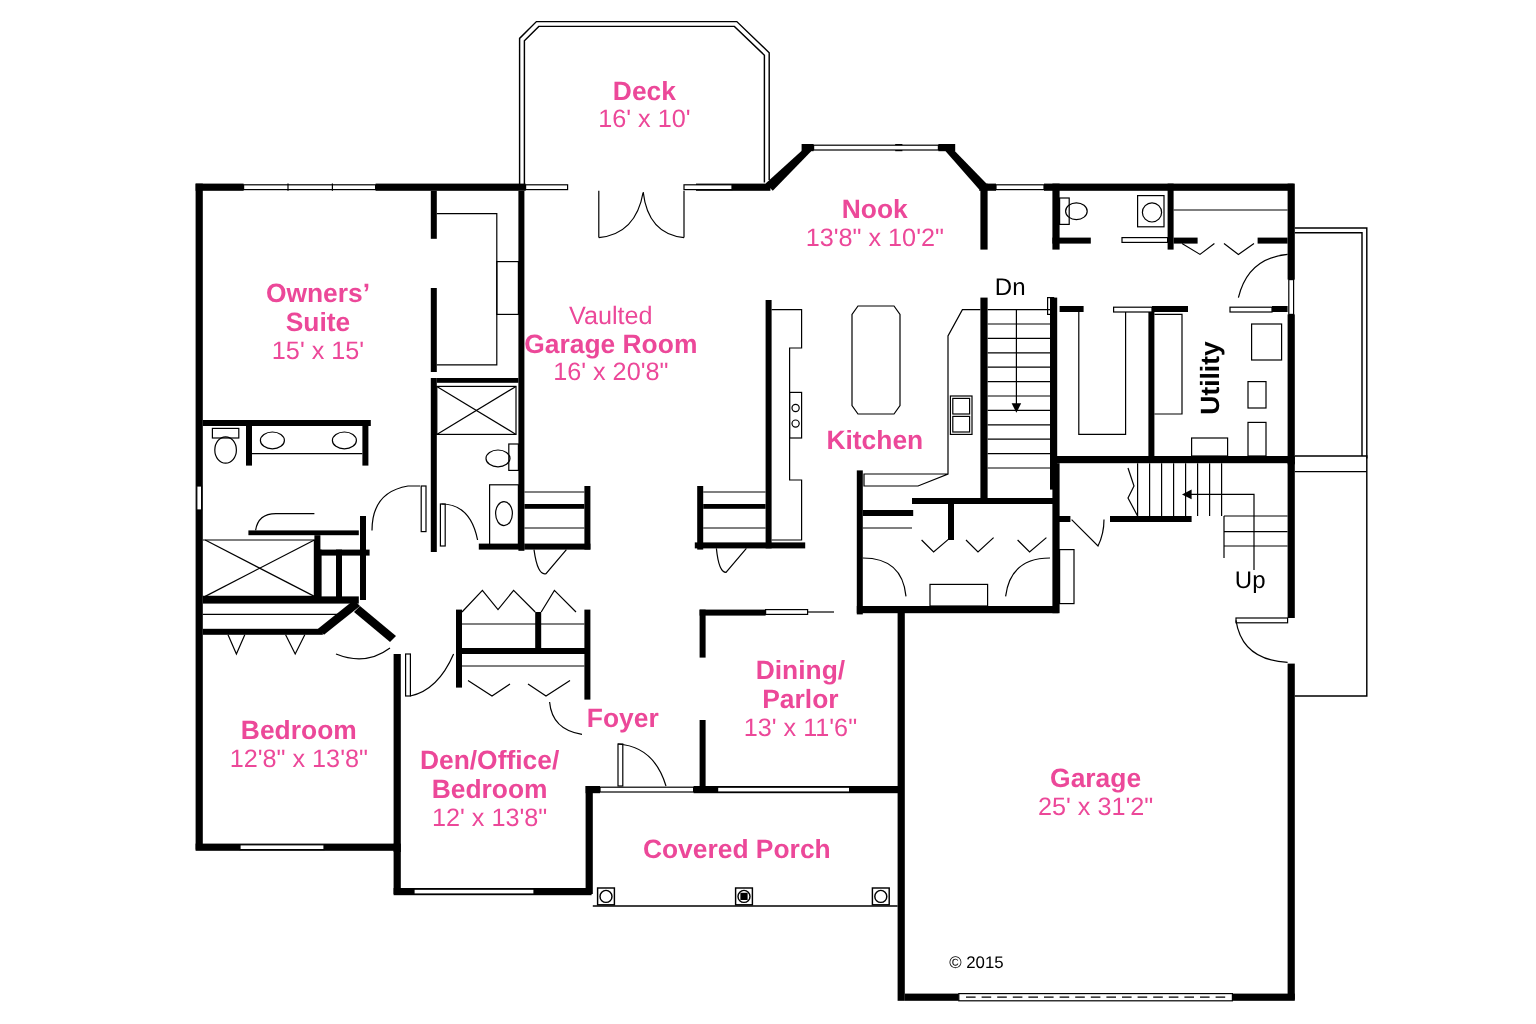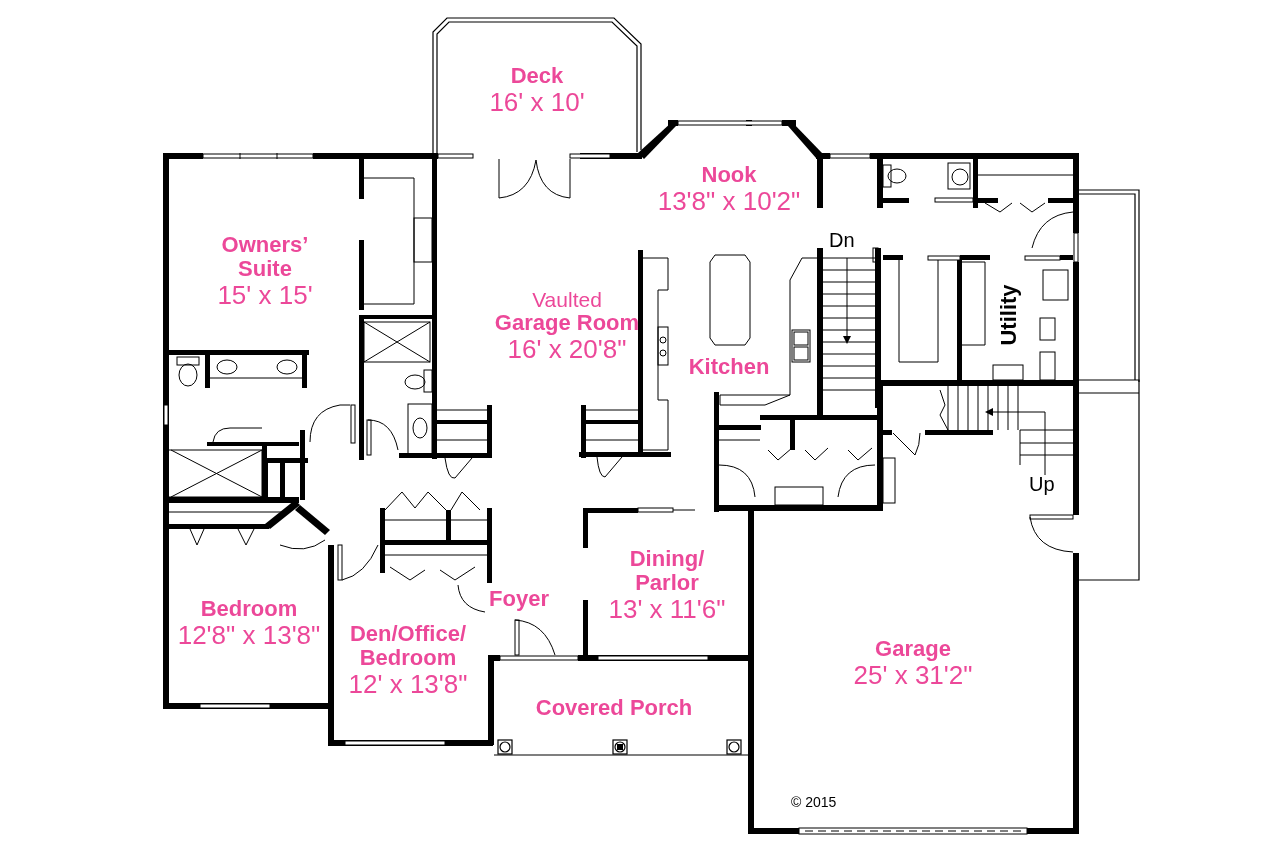--- a/index.html
+++ b/index.html
@@ -4,21 +4,21 @@
 <style>
   html, body { margin: 0; padding: 0; background: #ffffff; }
   body { width: 1280px; height: 853px; position: relative; overflow: hidden; font-family: "Liberation Sans", sans-serif; }
   svg.plan { position: absolute; left: 0; top: 0; width: 1280px; height: 853px; }
   .w { fill: #000; }
   .thin { fill: none; stroke: #000; stroke-width: 1.2; }
   .thin2 { fill: none; stroke: #000; stroke-width: 1; }
   .win { fill: #fff; stroke: #000; stroke-width: 1; }
   .lbl { position: absolute; text-align: center; color: #ec4899; line-height: 1.1; white-space: nowrap; transform: translateX(-50%); }
   .lbl .n { font-weight: bold; font-size: 22px; display: block; }
-  .lbl .d { font-size: 26px; display: block; }
+  .lbl .d { font-size: 21px; display: block; }
   .lbl .s { font-size: 21px; display: block; }
   .util { position: absolute; font-weight: bold; font-size: 22px; transform: rotate(-90deg); transform-origin: center; }
   .mark { position: absolute; font-size: 20px; }
   .copy { position: absolute; font-size: 14px; }
 </style>
 </head>
 <body>
 
 <svg class="plan" viewBox="0 0 1280 853" xmlns="http://www.w3.org/2000/svg">
 
@@ -301,21 +301,21 @@
 </div>
 <div class="lbl" style="left:729px;top:163px;">
   <span class="n">Nook</span>
   <span class="d">13'8" x 10'2"</span>
 </div>
 <div class="lbl" style="left:265px;top:210px;margin-top:23px;">
   <span class="n">Owners’</span>
   <span class="n">Suite</span>
   <span class="d">15' x 15'</span>
 </div>
-<div class="lbl" style="left:567px;top:252px;margin-top:36px;">
+<div class="lbl" style="left:509px;top:252px;">
   <span class="s">Vaulted</span>
   <span class="n">Garage Room</span>
   <span class="d">16' x 20'8"</span>
 </div>
 <div class="lbl" style="left:729px;top:355px;">
   <span class="n">Kitchen</span>
 </div>
 <div class="util" style="left:978px;top:302px;">Utility</div>
 <div class="lbl" style="left:249px;top:597px;">
   <span class="n">Bedroom</span>

